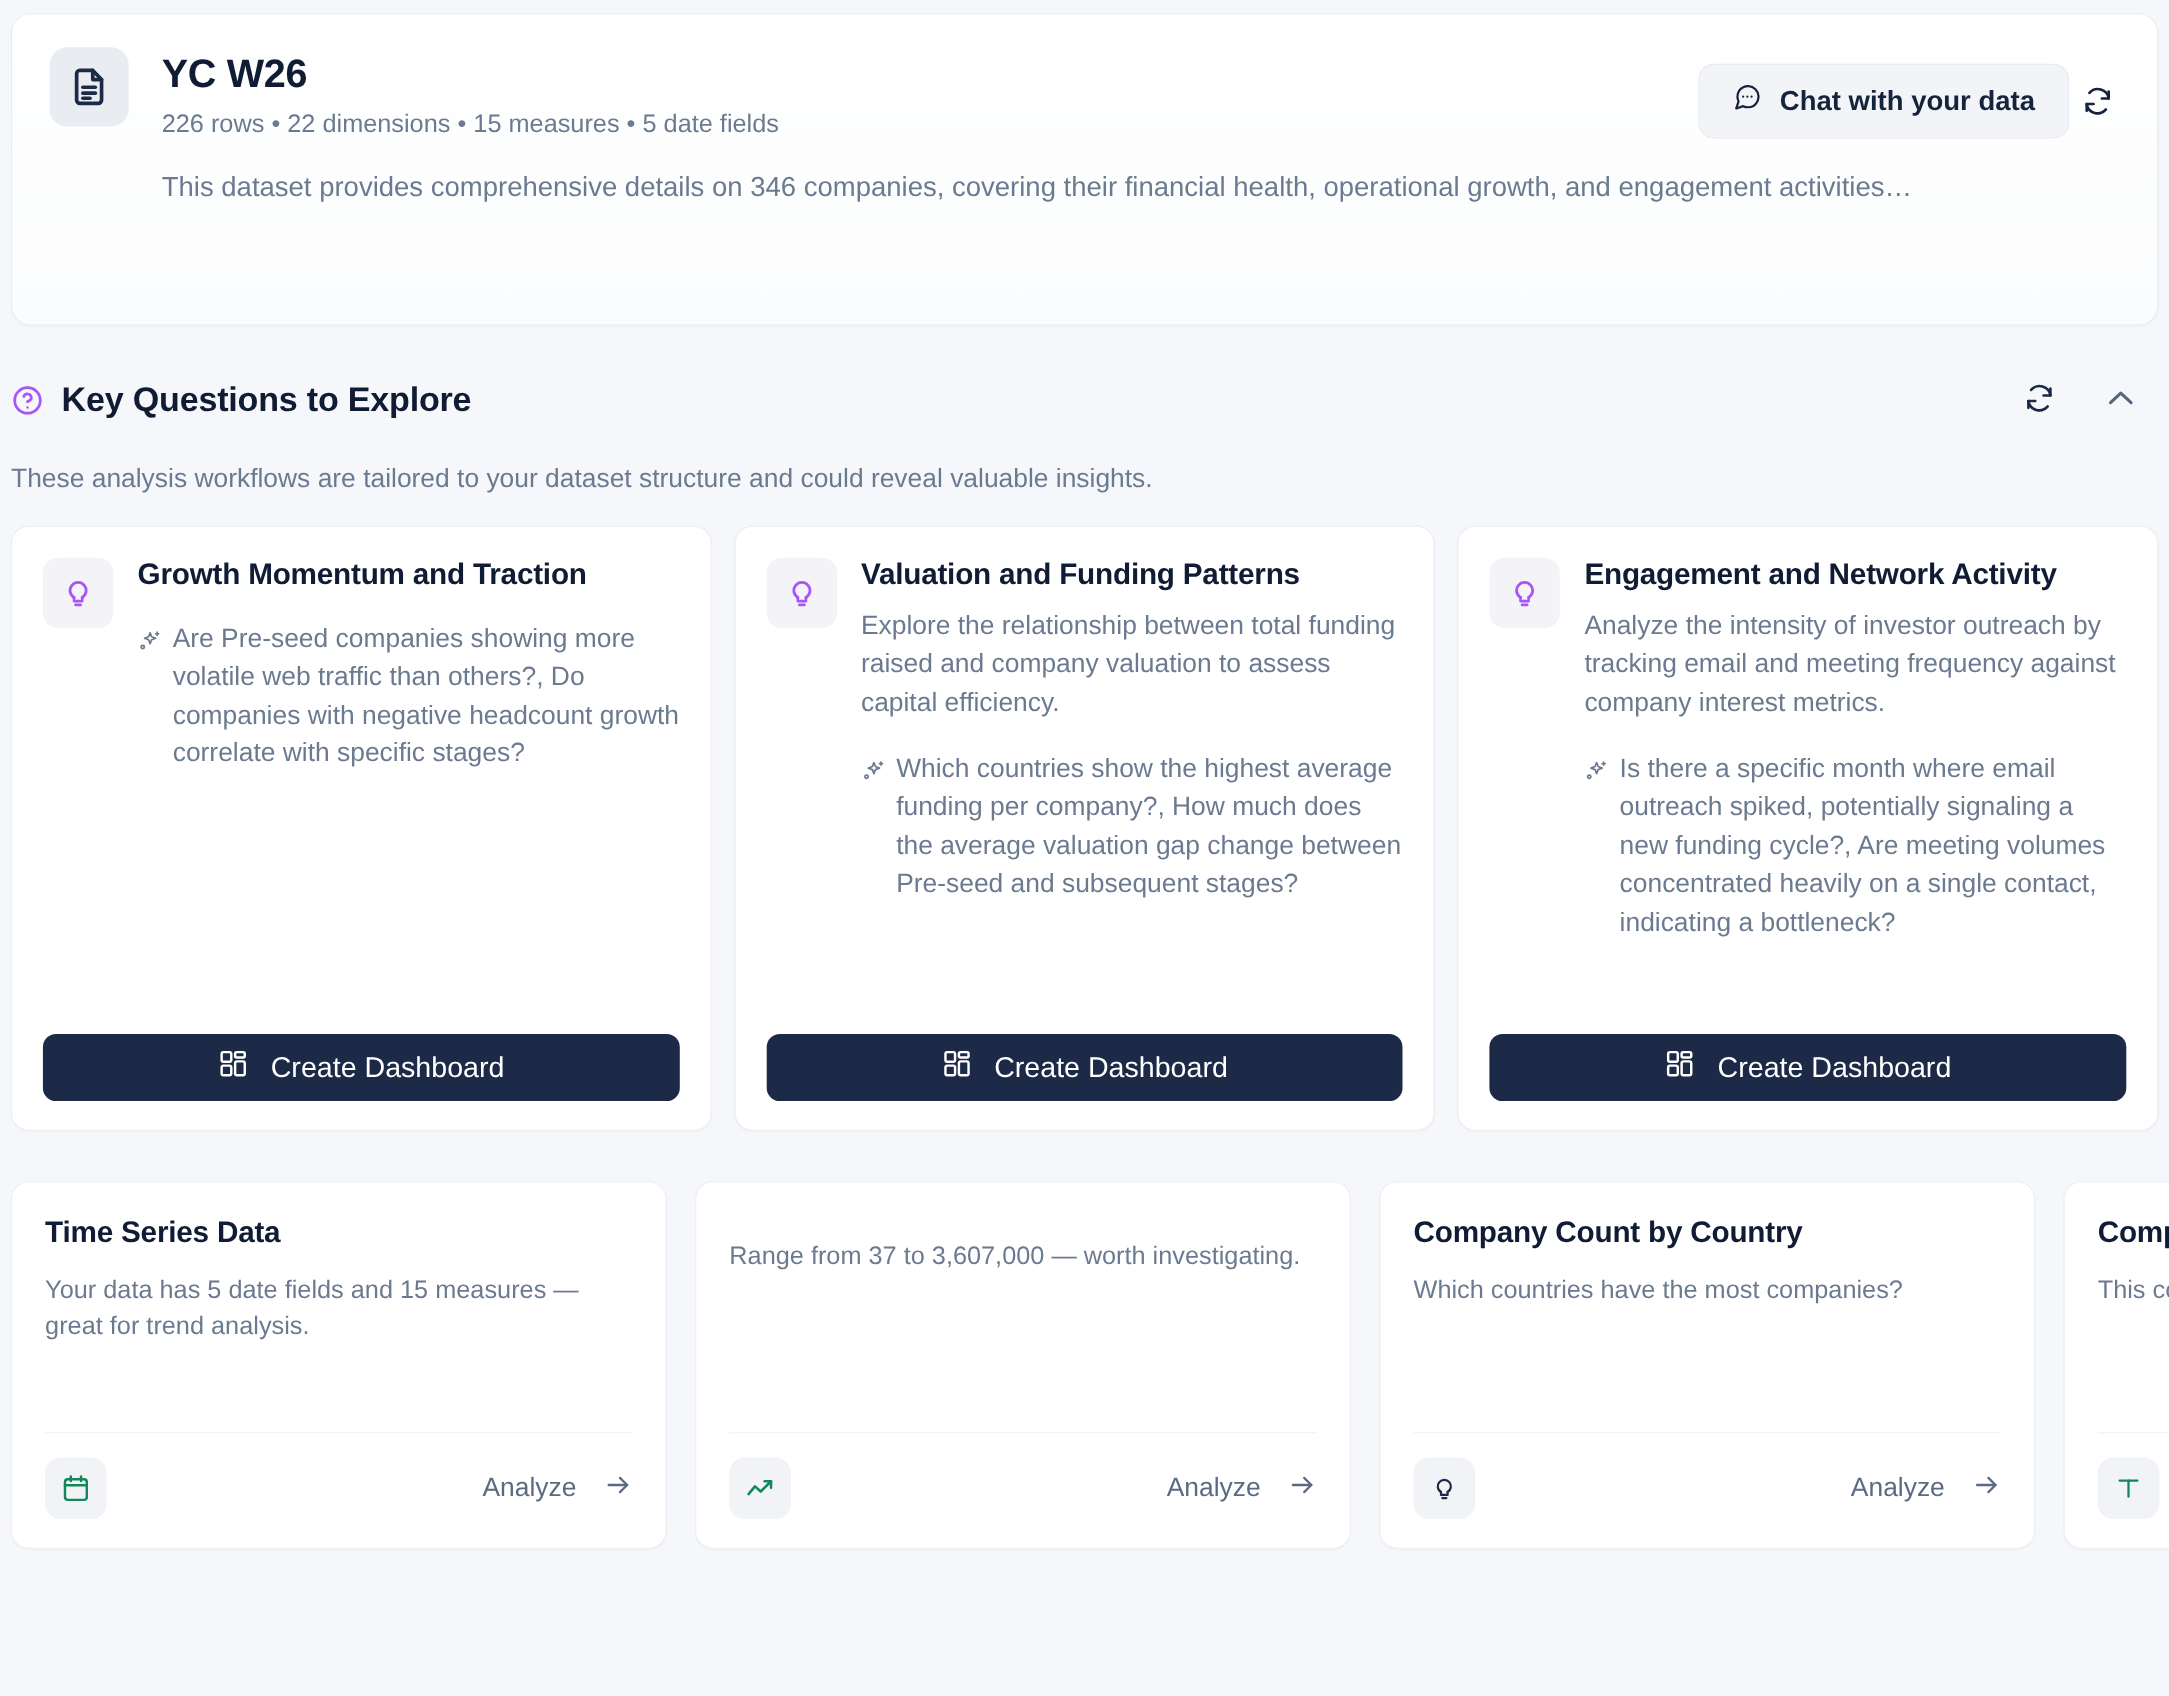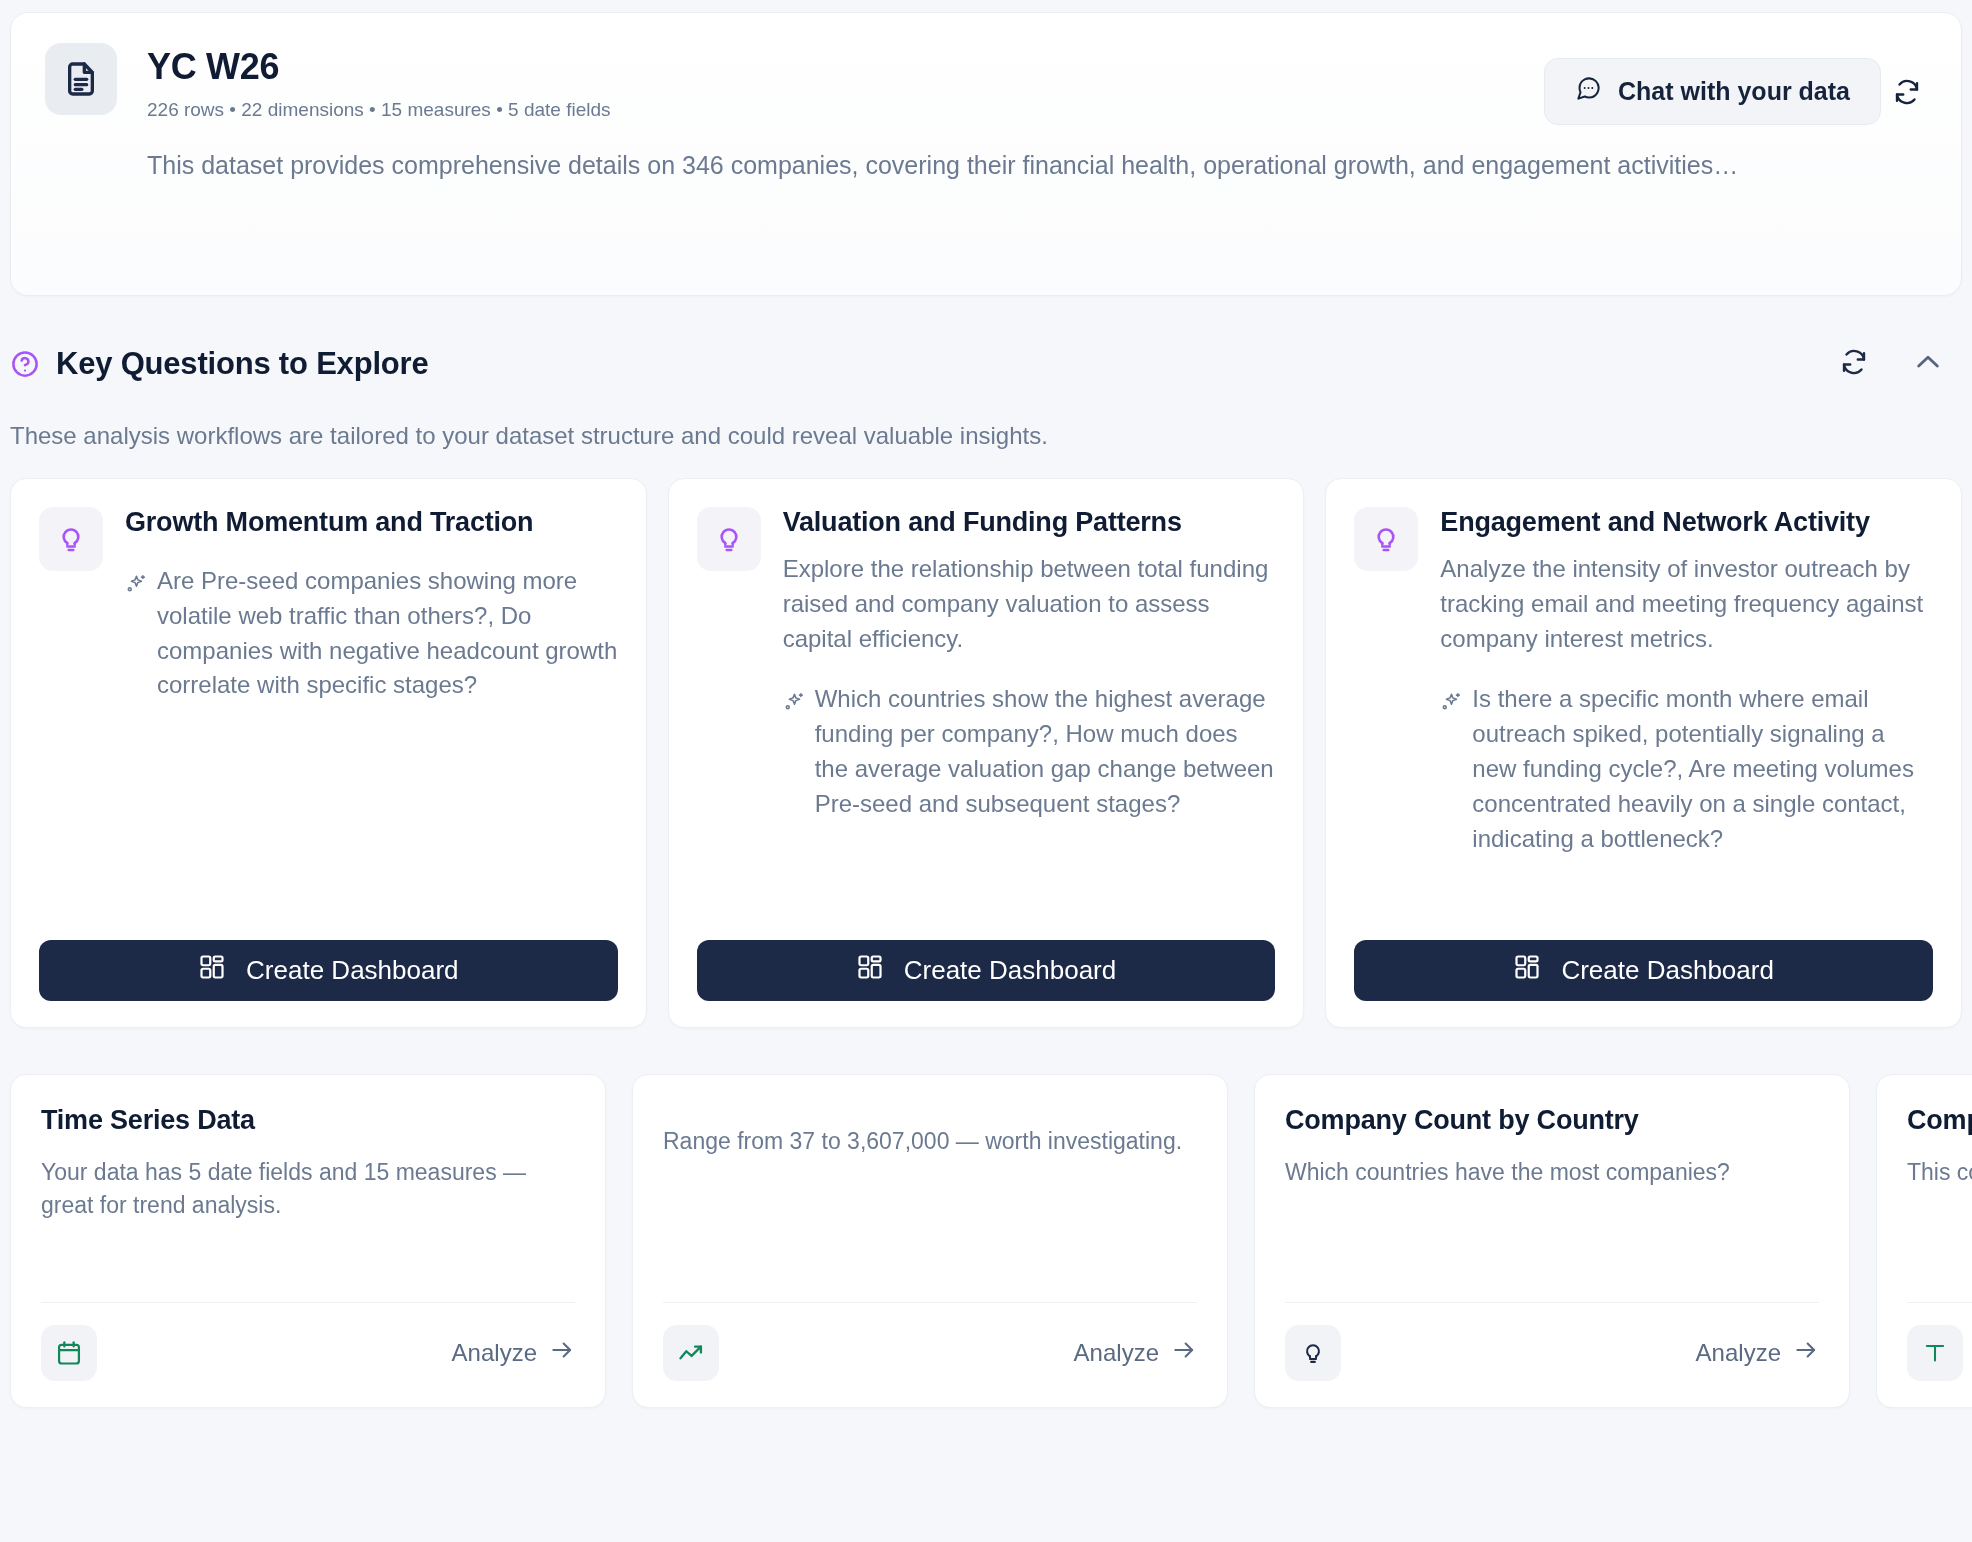--- a/index.html
+++ b/index.html
@@ -30,21 +30,21 @@
     border-radius: 16px;
     display: flex; align-items: center; justify-content: center;
     flex: 0 0 auto;
   }
   .ds-head-text { margin-left: 30px; padding-top: 4px; }
   .ds-title {
     font-size: 36px; font-weight: 700; color: #101c34;
     letter-spacing: -0.3px; line-height: 1.1;
   }
   .ds-meta {
-    margin-top: 12px; font-size: 19px; color: #6b7a90; font-weight: 400;
+    margin-top: 12px; font-size: 23px; color: #6b7a90; font-weight: 400;
   }
   .ds-desc {
     margin-top: 26px;
     margin-left: 102px;
     font-size: 25px;
     line-height: 1.45;
     color: #6b7a90;
     max-width: 1730px;
   }
   .ds-actions {
@@ -154,21 +154,21 @@
     margin-top: 20px; font-size: 23px; line-height: 1.45; color: #6b7a90;
     flex: 1 1 auto;
   }
   .qi-divider { border-top: 1px solid #eef1f5; margin-bottom: 22px; }
   .qi-foot { display: flex; align-items: center; justify-content: space-between; }
   .qi-icon-box {
     width: 56px; height: 56px; border-radius: 14px; background: #f1f3f6;
     display: flex; align-items: center; justify-content: center;
   }
   .analyze {
-    display: flex; align-items: center; gap: 12px;
+    display: flex; align-items: center; gap: 25px;
     font-size: 24px; color: #5a6a82; cursor: pointer;
   }
 </style>
 </head>
 <body>
 
 <div class="dataset-card">
   <div class="ds-top">
     <div class="ds-icon-box">
       <svg width="40" height="40" viewBox="0 0 24 24" fill="none" stroke="#1c2947" stroke-width="2" stroke-linecap="round" stroke-linejoin="round">

